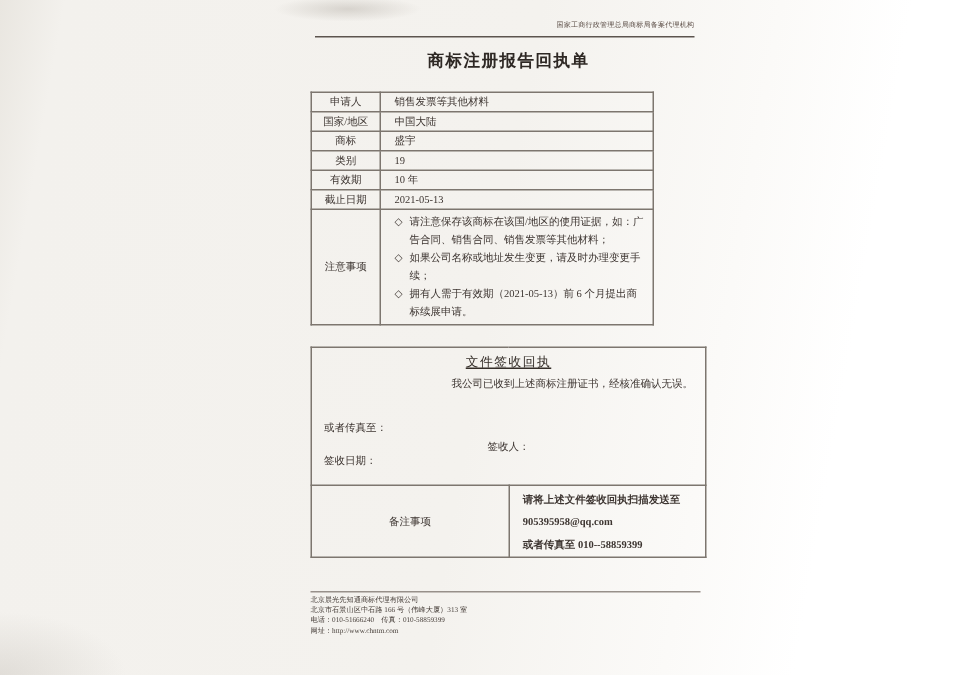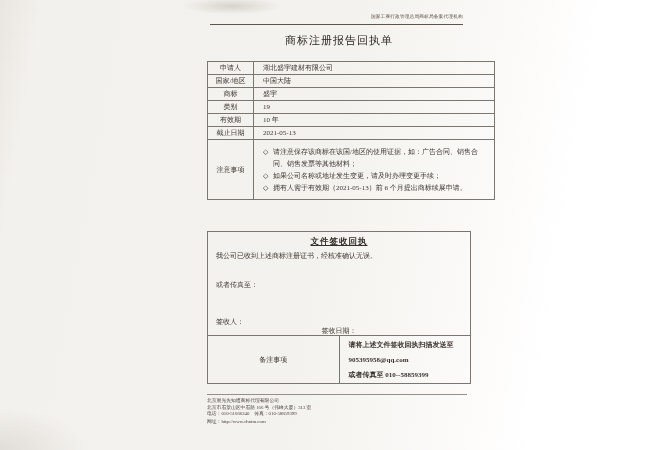--- a/index.html
+++ b/index.html
@@ -19,47 +19,47 @@
     position:absolute;top:13px;right:182px;
     font-size:6px;color:#5e5049;letter-spacing:.2px;white-space:nowrap;
     transform:scale(.78);transform-origin:100% 0;
   }
   .org-rule{
     position:absolute;top:24px;left:210px;width:253px;height:0;
     border-top:1px solid #5c544e;
   }
   .doc-title{
     position:absolute;top:33px;left:207px;width:264px;margin:0;
-    text-align:center;font-size:11px;font-weight:normal;color:#2e2824;
+    text-align:center;font-size:11px;font-weight:bold;color:#2e2824;
     letter-spacing:1px;
   }
   table{border-collapse:collapse;table-layout:fixed;}
-  .info-table{position:absolute;left:207px;top:61px;width:288px;border-radius:32px;}
+  .info-table{position:absolute;left:207px;top:61px;width:229px;border-radius:32px;}
   .receipt-table{position:absolute;left:207px;top:231px;width:264px;}
   td{
     border:1px solid #7d766f;
     font-size:7px;color:#3d3531;
     padding:0;vertical-align:middle;
   }
   td.lbl{width:45px;text-align:center;}
   td.val{padding-left:9px;}
   .info-table tr{height:13px;}
   .info-table tr.notes-row{height:60px;}
   td.notes{vertical-align:middle;padding:2px 4px 2px 9px;}
   .note{position:relative;padding-left:10px;line-height:12px;}
   .note .bullet{position:absolute;left:0;top:0;}
   .receipt-cell{height:91px;vertical-align:top;padding:0 8px;}
   .receipt-title{
-    margin-top:4px;text-align:center;font-weight:bold;font-size:8.5px;
+    margin-top:4px;text-align:center;font-weight:normal;font-size:8.5px;
     text-decoration:underline;letter-spacing:1px;color:#352e29;
   }
-  .receipt-body{margin-top:4px;line-height:9px;}
+  .receipt-body{margin-top:4px;line-height:9px;text-align:right;}
   .stamp-line{margin-top:20px;line-height:9px;}
-  .signer-line{margin-top:28px;line-height:8.5px;}
-  .date-line{line-height:8.5px;text-align:center;}
+  .signer-line{margin-top:4px;line-height:8.5px;text-align:center;}
+  .date-line{line-height:8.5px;}
   .remark-row{height:32px;}
   td.remark{padding-top:2px;vertical-align:top;}
   .remark-line{line-height:15px;font-weight:bold;}
   .footer{position:absolute;left:207px;top:394px;width:264px;}
   .footer-rule{border-top:1px solid #97908a;width:260px;height:0;margin-bottom:2px;}
   .footer-lines{
     font-size:6px;line-height:8.6px;color:#463e39;white-space:nowrap;
     transform:scale(.8);transform-origin:0 0;
   }
 </style>
@@ -70,21 +70,21 @@
 
   <div class="org-line">国家工商行政管理总局商标局备案代理机构</div>
   <div class="org-rule"></div>
 
   <h1 class="doc-title">商标注册报告回执单</h1>
 
   <table class="info-table">
     <tbody>
       <tr>
         <td class="lbl">申请人</td>
-        <td class="val">湖北盛宇建材有限公司</td>
+        <td class="val">销售发票等其他材料</td>
       </tr>
       <tr>
         <td class="lbl">国家/地区</td>
         <td class="val">中国大陆</td>
       </tr>
       <tr>
         <td class="lbl">商标</td>
         <td class="val">盛宇</td>
       </tr>
       <tr>

